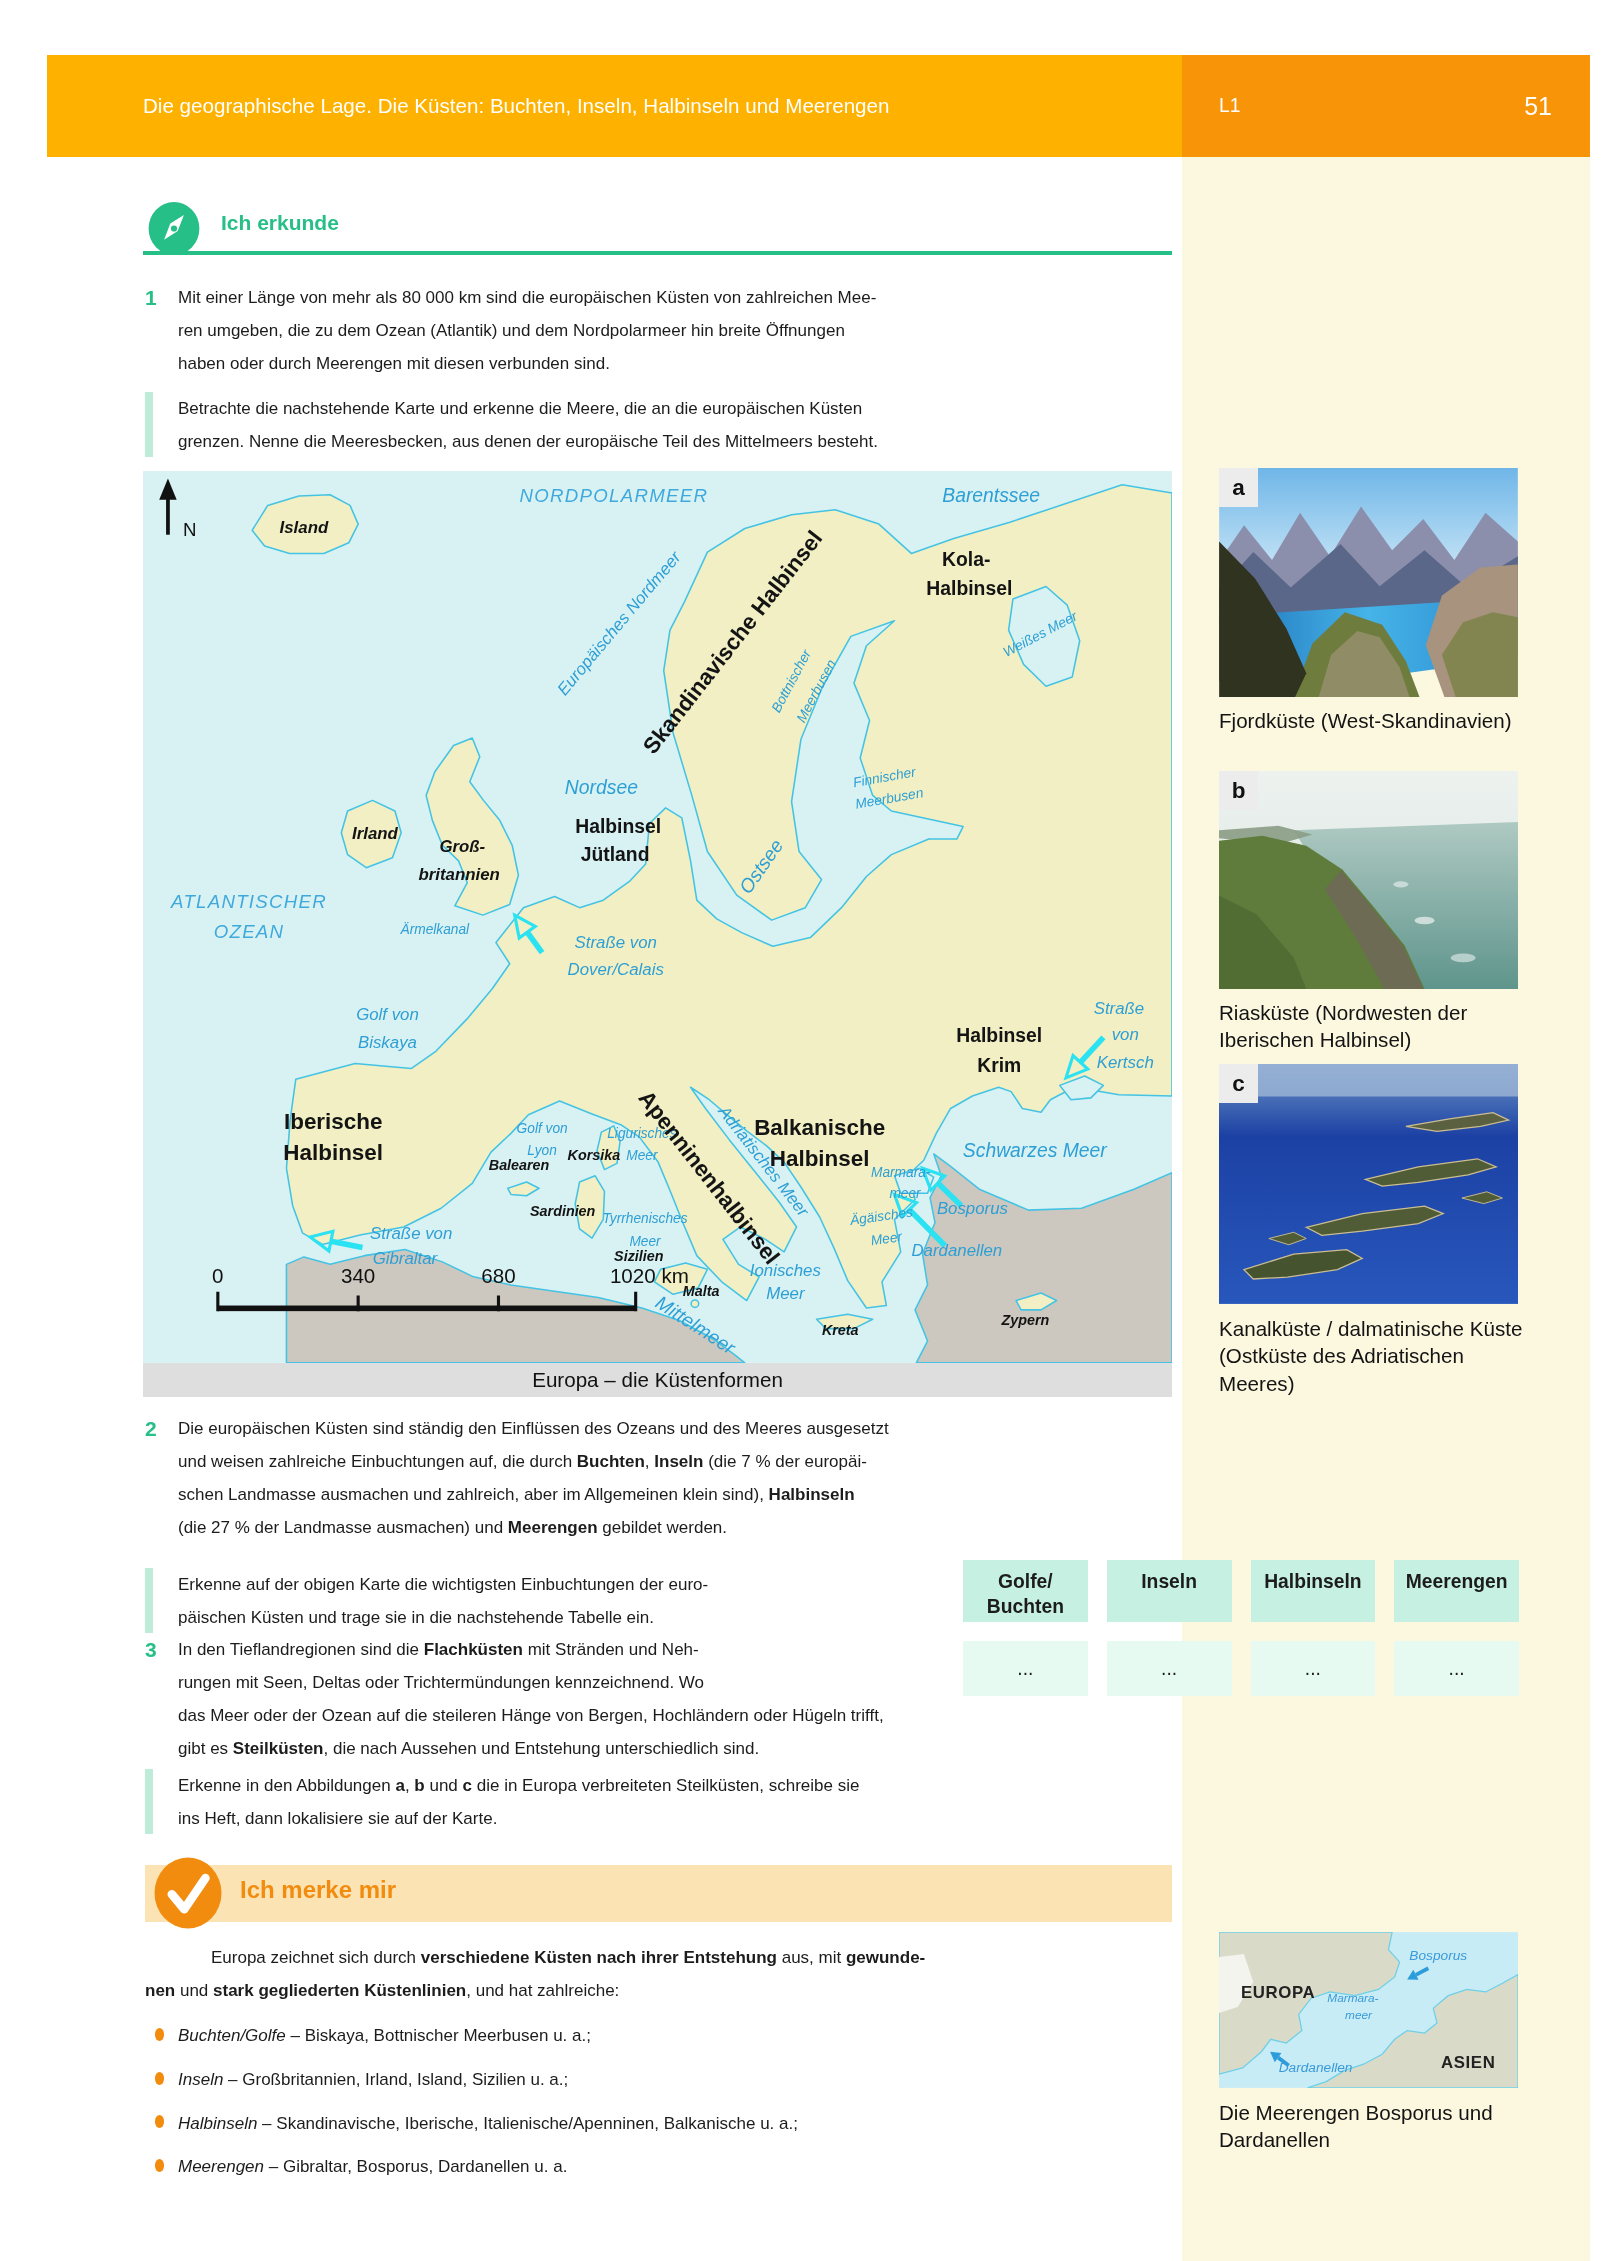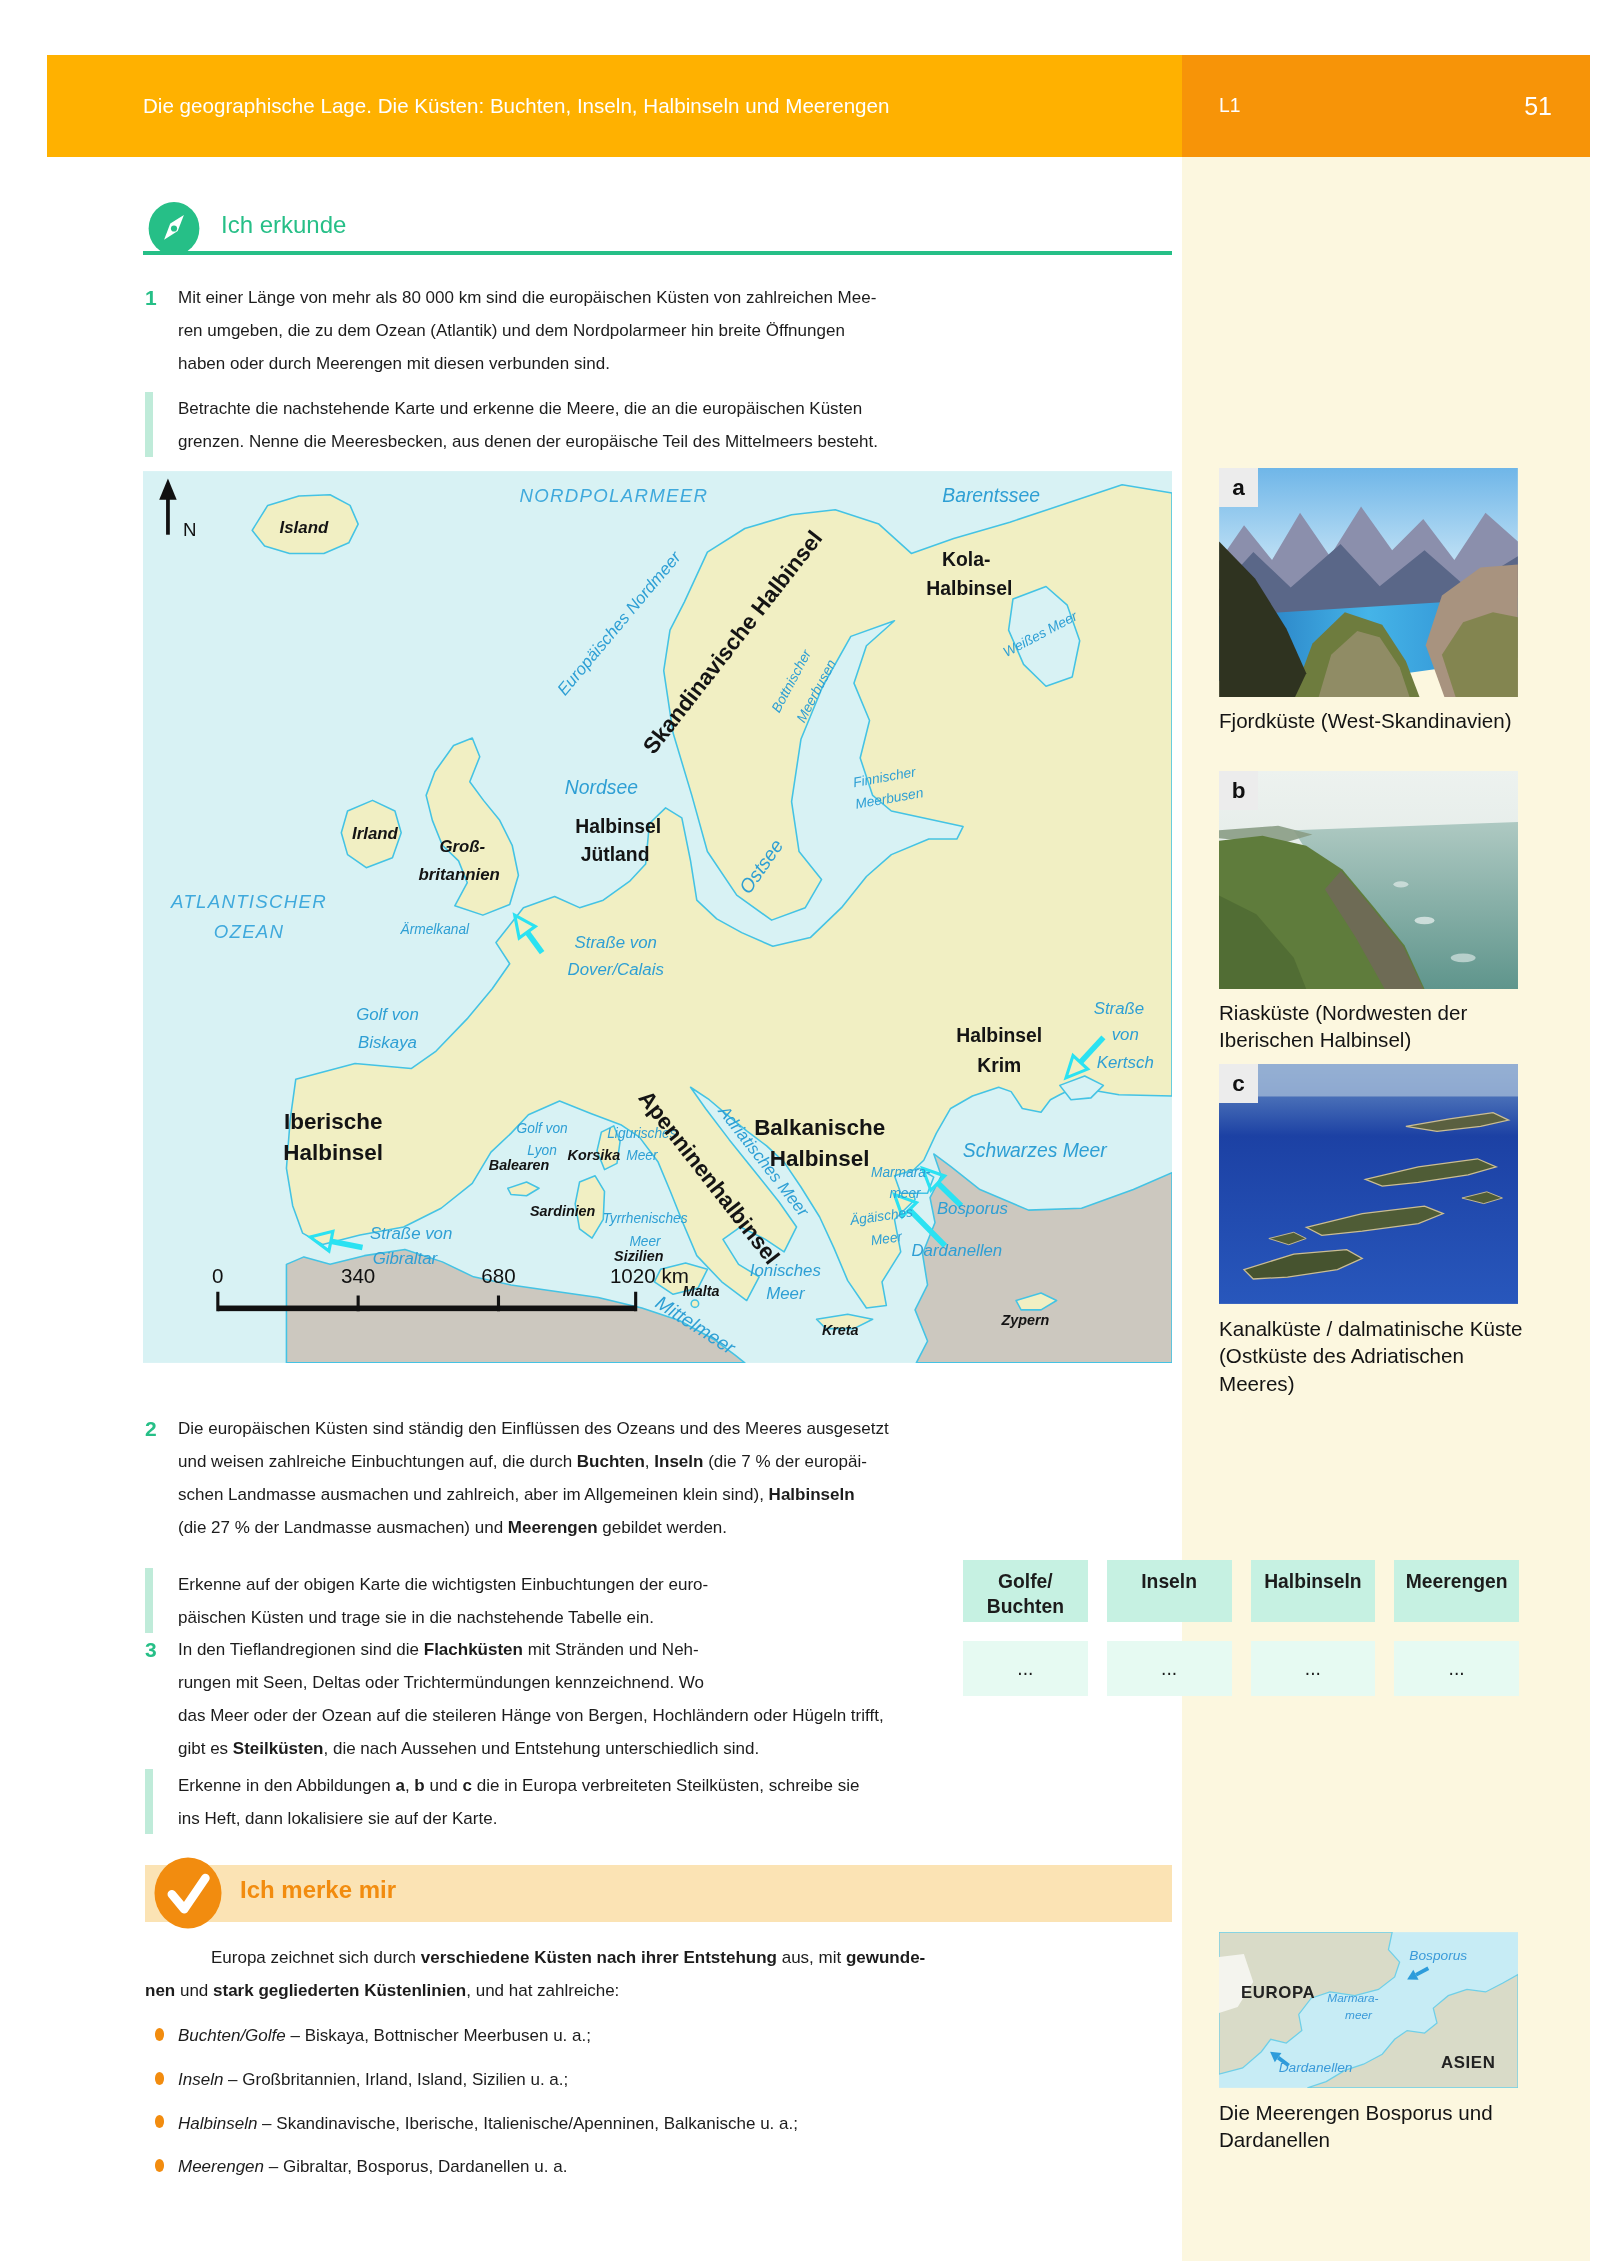--- a/index.html
+++ b/index.html
@@ -7,21 +7,21 @@
   .abs{position:absolute;}
   
   .hdr-left{left:47px;top:55px;width:1135px;height:102px;background:#FFB100;}
   .hdr-right{left:1182px;top:55px;width:408px;height:102px;background:#F79408;}
   .hdr-title{left:143px;top:55px;width:998px;height:102px;line-height:102px;color:#fff;font-size:20.6px;}
   .hdr-lesson{left:1219px;top:55px;height:102px;line-height:102px;color:#fff;font-size:19.3px;}
   .hdr-page{left:1434px;top:55px;width:118px;height:102px;line-height:102px;color:#fff;font-size:25px;text-align:right;}
   
   .band{left:1182px;top:157px;width:408px;height:2104px;background:#FCF7DF;}
   
-  .sec-head-green{color:#26BF87;font-size:24px;font-weight:normal;}
+  .sec-head-green{color:#26BF87;font-size:21px;font-weight:bold;}
   .sec-head-orange{color:#F28C0F;font-size:24px;font-weight:bold;}
   .rule-green{left:143px;top:251px;width:1029px;height:4.4px;background:#26BF87;}
   
   .body-txt{font-size:17px;line-height:33px;color:#1c1c1c;}
   .num{color:#26BF87;font-weight:bold;font-size:21px;line-height:33px;}
   .taskbar{width:8px;height:65px;background:#BFEBD9;}
   
   .map-caption{left:143px;top:1363px;width:1029px;height:34px;background:#DEDEDE;text-align:center;line-height:34px;font-size:20.6px;color:#111;}
   svg text{text-anchor:middle;font-family:"Liberation Sans",sans-serif;}
   .m-sc{font-size:30px;letter-spacing:2px;font-style:italic;fill:#3FA9DC;}
@@ -193,20 +193,21 @@
         <text x="1193" y="1238" transform="rotate(-8 1193 1238)" class="m-ss">Meer</text>
         <text x="1030" y="1290" class="m-s">Ionisches</text>
         <text x="1030" y="1327" class="m-s">Meer</text>
         <text x="795" y="1266" class="m-is">Sizilien</text>
         <text x="895" y="1322" class="m-is">Malta</text>
         <text x="880" y="1378" transform="rotate(33 880 1378)" class="m-sb">Mittelmeer</text>
         <text x="1118" y="1386" class="m-is">Kreta</text>
         <text x="1415" y="1370" class="m-is">Zypern</text>
       </g>
   </svg>
+  <div class="abs map-caption">Europa – die Küstenformen</div>
 
   <div class="abs num" style="left:145px;top:1412px;">2</div>
   <div class="abs body-txt" style="left:178px;top:1412px;width:998px;">Die europäischen Küsten sind ständig den Einflüssen des Ozeans und des Meeres ausgesetzt<br>und weisen zahlreiche Einbuchtungen auf, die durch <b>Buchten</b>, <b>Inseln</b> (die 7 % der europäi-<br>schen Landmasse ausmachen und zahlreich, aber im Allgemeinen klein sind), <b>Halbinseln</b><br>(die 27 % der Landmasse ausmachen) und <b>Meerengen</b> gebildet werden.</div>
 
   <div class="abs taskbar" style="left:145px;top:1568px;"></div>
   <div class="abs body-txt" style="left:178px;top:1568px;width:780px;">Erkenne auf der obigen Karte die wichtigsten Einbuchtungen der euro-<br>päischen Küsten und trage sie in die nachstehende Tabelle ein.</div>
 
   <div class="abs num" style="left:145px;top:1633px;">3</div>
   <div class="abs body-txt" style="left:178px;top:1633px;width:1010px;">In den Tieflandregionen sind die <b>Flachküsten</b> mit Stränden und Neh-<br>rungen mit Seen, Deltas oder Trichtermündungen kennzeichnend. Wo<br>das Meer oder der Ozean auf die steileren Hänge von Bergen, Hochländern oder Hügeln trifft,<br>gibt es <b>Steilküsten</b>, die nach Aussehen und Entstehung unterschiedlich sind.</div>
 

